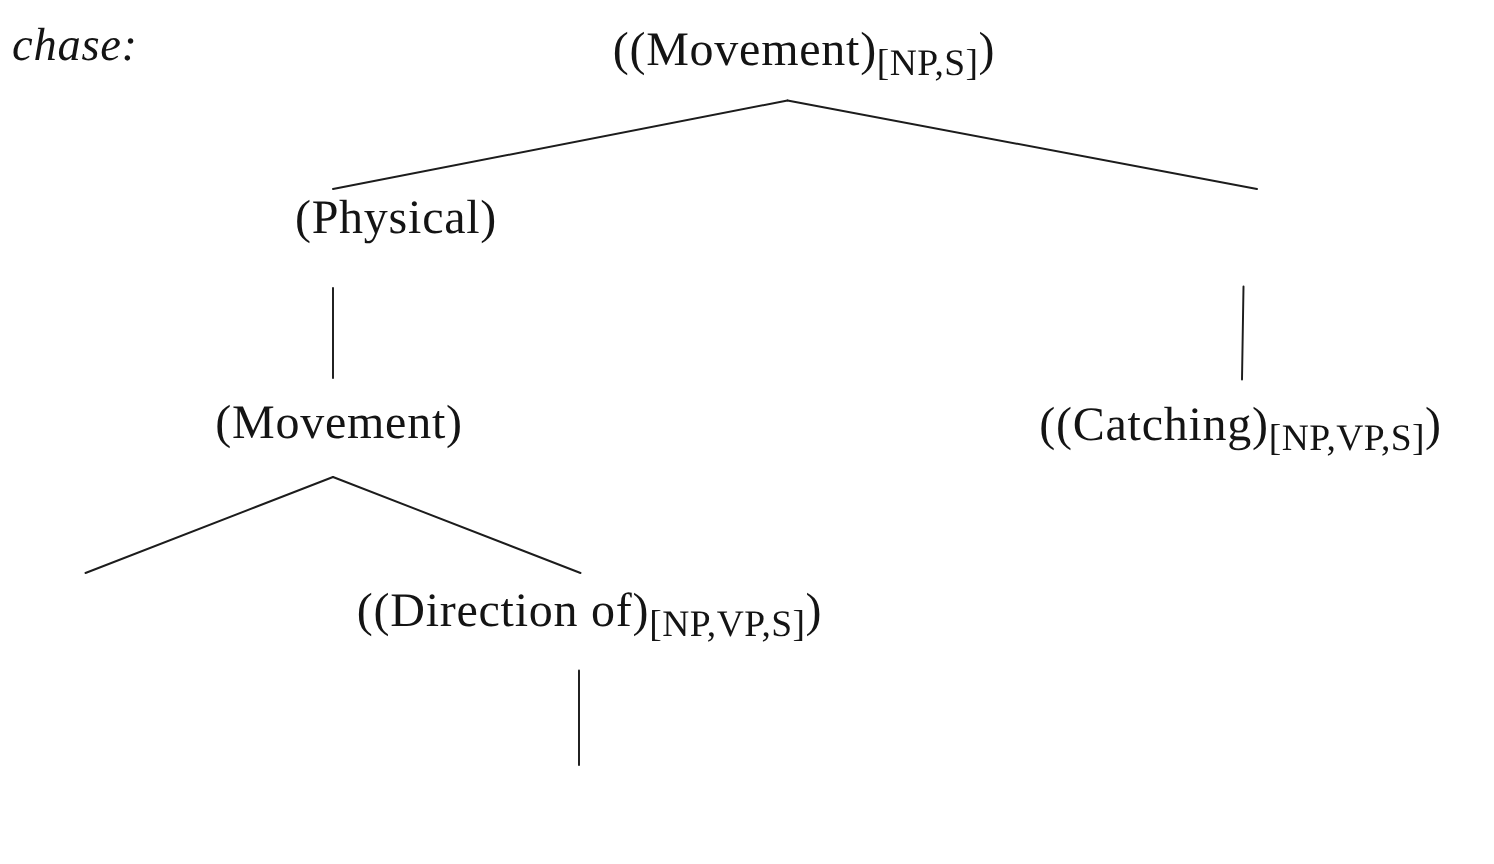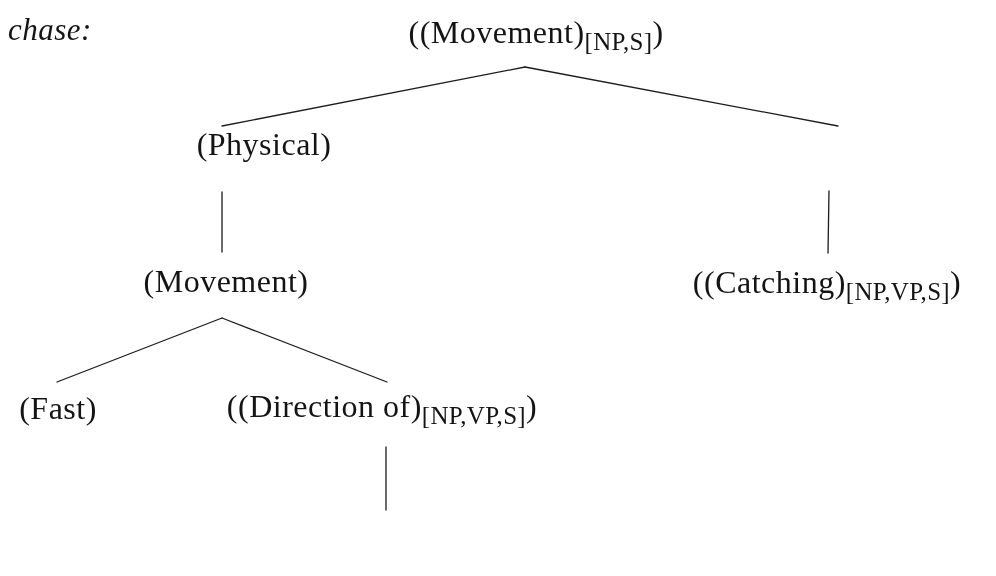--- a/index.html
+++ b/index.html
@@ -72,18 +72,17 @@
 
   <div class="node" style="left:536px; top:13px;"><span>((Movement)</span><sub>[NP,S]</sub><span>)</span></div>
 
   <div class="node" style="left:220px; top:125px;margin-left:44px;"><span>(Physical)</span></div>
 
 
   <div class="node" style="left:226px; top:262px;"><span>(Movement)</span></div>
 
   <div class="node" style="left:827px; top:263px;"><span>((Catching)</span><sub>[NP,VP,S]</sub><span>)</span></div>
 
-  <div class="node" style="left:58px; top:389px;"><span>(Fast)</span></div>
 
-  <div class="node" style="left:382px; top:387px;text-align:right;"><span>((Direction of)</span><sub>[NP,VP,S]</sub><span>)</span></div>
+  <div class="node" style="left:393px; top:387px;text-align:right;"><span>((Direction of)</span><sub>[NP,VP,S]</sub><span>)</span></div>
 
 
 </div>
 
 </body></html>

